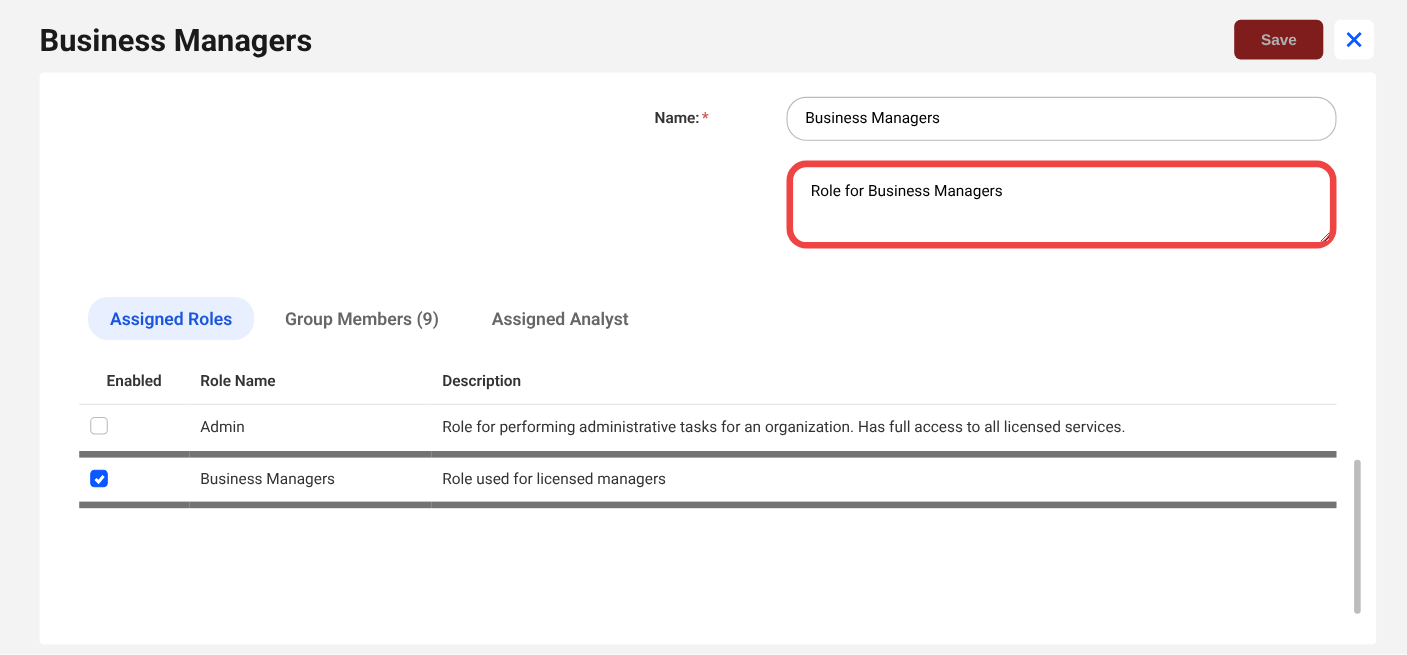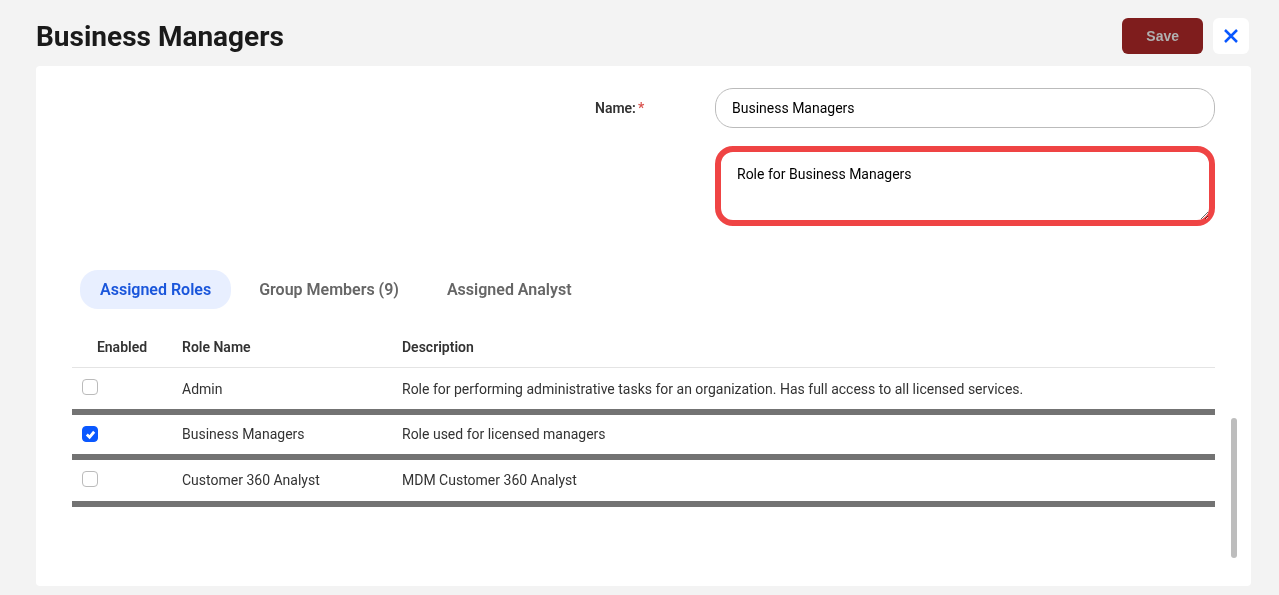--- a/index.html
+++ b/index.html
@@ -236,24 +236,19 @@
           </tr>
           <tr>
             <td><span class="checkbox checked">
                 <svg viewBox="0 0 12 12" fill="none">
                   <path d="M2 6 L5 9 L10 3"></path>
                 </svg>
               </span></td>
             <td>Business Managers</td>
             <td>Role used for licensed managers</td>
           </tr>
-          <tr>
-            <td><span class="checkbox"></span></td>
-            <td>Customer 360 Analyst</td>
-            <td>MDM Customer 360 Analyst</td>
-          </tr>
         </tbody>
     </table>
   </div>
 
   <div class="scrollbar-thumb"></div>
 
 </div>
 
 </body></html>

